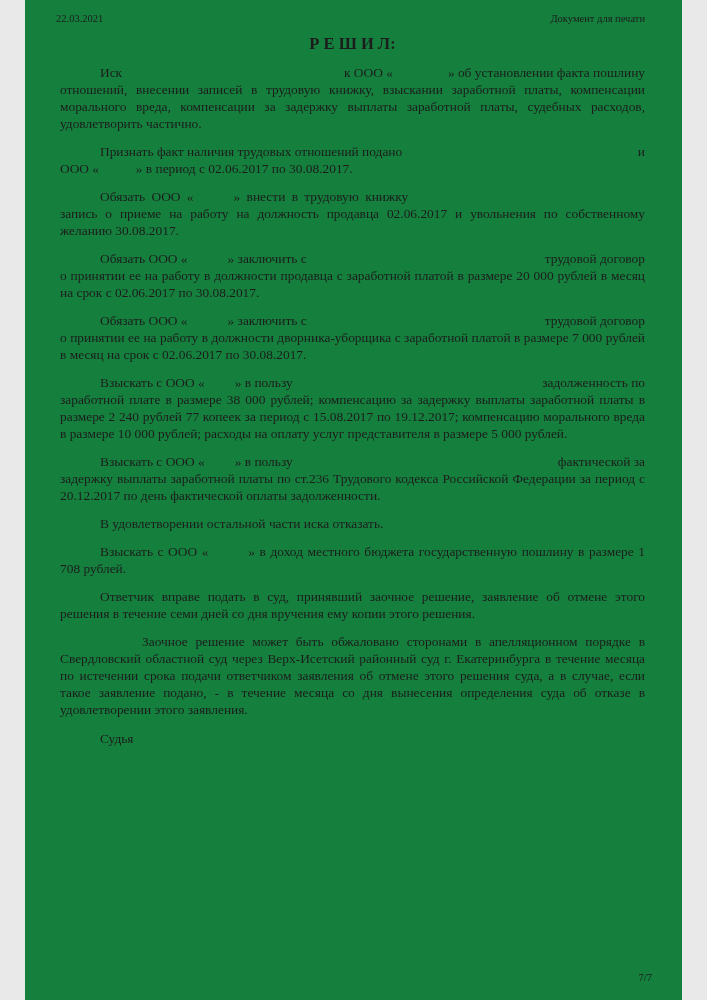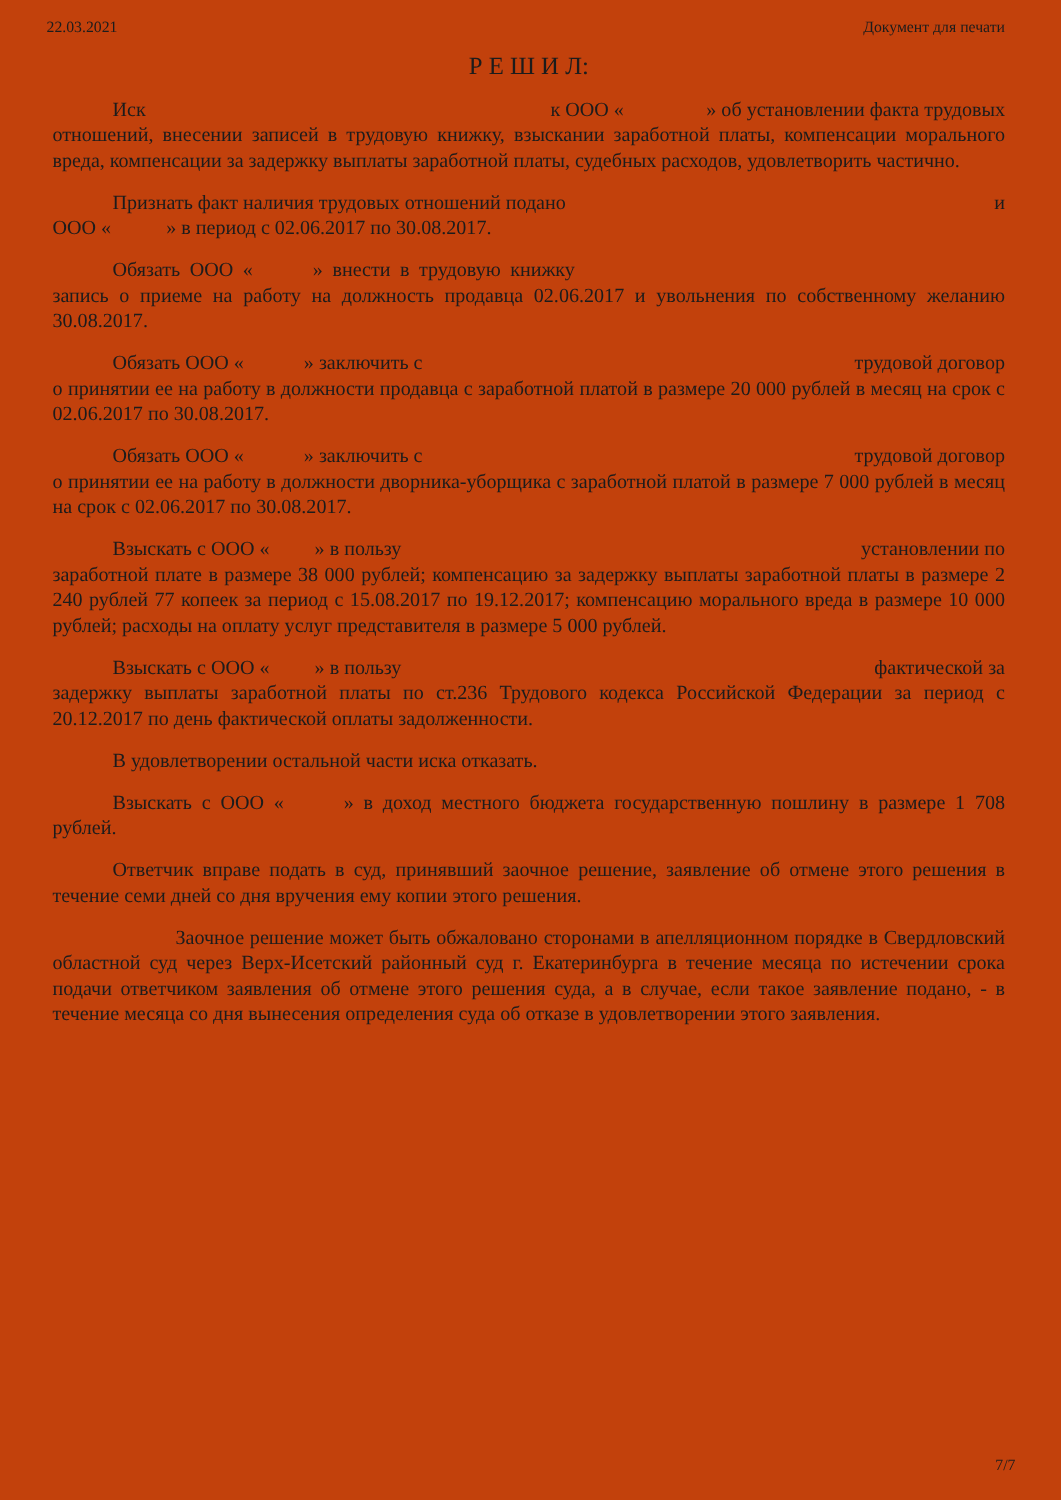--- a/index.html
+++ b/index.html
@@ -1,40 +1,40 @@
 <!DOCTYPE html>
 <html lang="ru"><head>
 <meta charset="utf-8">
 <style>
   html, body { margin: 0; padding: 0; background: #e9e9e9; }
   .page {
     position: relative;
-    width: 707px;
+    width: 657px;
     height: 1000px;
     margin: 0 auto;
-    background: #c2410c;
+    background: #15803d;
     color: #1c1c1c;
     font-family: "Liberation Serif", "DejaVu Serif", serif;
     box-sizing: border-box;
     padding: 12px 37px 0 35px;
     overflow: hidden;
   }
   .print-header {
     position: relative;
     height: 14px;
     font-size: 10.5px;
     line-height: 13px;
   }
   .print-date { position: absolute; left: -4px; top: 0; }
   .doc-title { position: absolute; left: 0; right: 0; top: 0; text-align: right; }
   .resolution-heading {
     margin: 8px 0 0 0;
     text-align: center;
     font-size: 16.5px;
-    font-weight: normal;
+    font-weight: bold;
     line-height: 20px;
   }
   .doc-body {
     margin-top: 10px;
     font-size: 13.4px;
     line-height: 17px;
   }
   .para { margin: 0 0 11px 0; }
   .line1 { display: flex; align-items: center; white-space: nowrap; }
   .ind   { display: inline-block; width: 40px; flex: 0 0 40px; }
@@ -70,21 +70,21 @@
 
   <div class="doc-body">
 
     <div class="para">
       <div class="line1">
         <span class="ind"></span>
         <span>Иск</span>
         <span class="fill"></span>
         <span>к ООО «</span>
         <span class="gap-l"></span>
-        <span>» об установлении факта трудовых</span>
+        <span>» об установлении факта пошлину</span>
       </div>
       <div class="cont">отношений, внесении записей в трудовую книжку, взыскании заработной платы, компенсации морального вреда, компенсации за задержку выплаты заработной платы, судебных расходов, удовлетворить частично.</div>
     </div>
 
     <div class="para">
       <div class="line1">
         <span class="ind"></span>
         <span>Признать факт наличия трудовых отношений подано</span>
         <span class="fill"></span>
         <span>и</span>
@@ -130,21 +130,21 @@
       <div class="cont">о принятии ее на работу в должности дворника-уборщика с заработной платой в размере 7 000 рублей в месяц на срок с 02.06.2017 по 30.08.2017.</div>
     </div>
 
     <div class="para">
       <div class="line1">
         <span class="ind"></span>
         <span>Взыскать с ООО «</span>
         <span class="gap-s"></span>
         <span>» в пользу</span>
         <span class="fill"></span>
-        <span>установлении по</span>
+        <span>задолженность по</span>
       </div>
       <div class="cont">заработной плате в размере 38 000 рублей; компенсацию за задержку выплаты заработной платы в размере 2 240 рублей 77 копеек за период с 15.08.2017 по 19.12.2017; компенсацию морального вреда в размере 10 000 рублей; расходы на оплату услуг представителя в размере 5 000 рублей.</div>
     </div>
 
     <div class="para">
       <div class="line1">
         <span class="ind"></span>
         <span>Взыскать с ООО «</span>
         <span class="gap-s"></span>
         <span>» в пользу</span>
@@ -157,18 +157,19 @@
     <div class="para flow">В удовлетворении остальной части иска отказать.</div>
 
     <div class="para flow">
       <span>Взыскать с ООО «</span><span class="gap-m"></span><span>» в доход местного бюджета государственную пошлину в размере 1 708 рублей.</span>
     </div>
 
     <div class="para flow">Ответчик вправе подать в суд, принявший заочное решение, заявление об отмене этого решения в течение семи дней со дня вручения ему копии этого решения.</div>
 
     <div class="para flow-deep">Заочное решение может быть обжаловано сторонами в апелляционном порядке в  Свердловский областной суд через Верх-Исетский районный суд г. Екатеринбурга в течение месяца по истечении срока подачи ответчиком заявления об отмене этого решения суда, а в случае, если такое заявление подано, - в течение месяца со дня вынесения определения суда об отказе в удовлетворении этого заявления.</div>
 
+    <div class="judge-line">Судья</div>
 
   </div>
 
   <div class="page-number">7/7</div>
 
 </div>
 
 </body></html>

